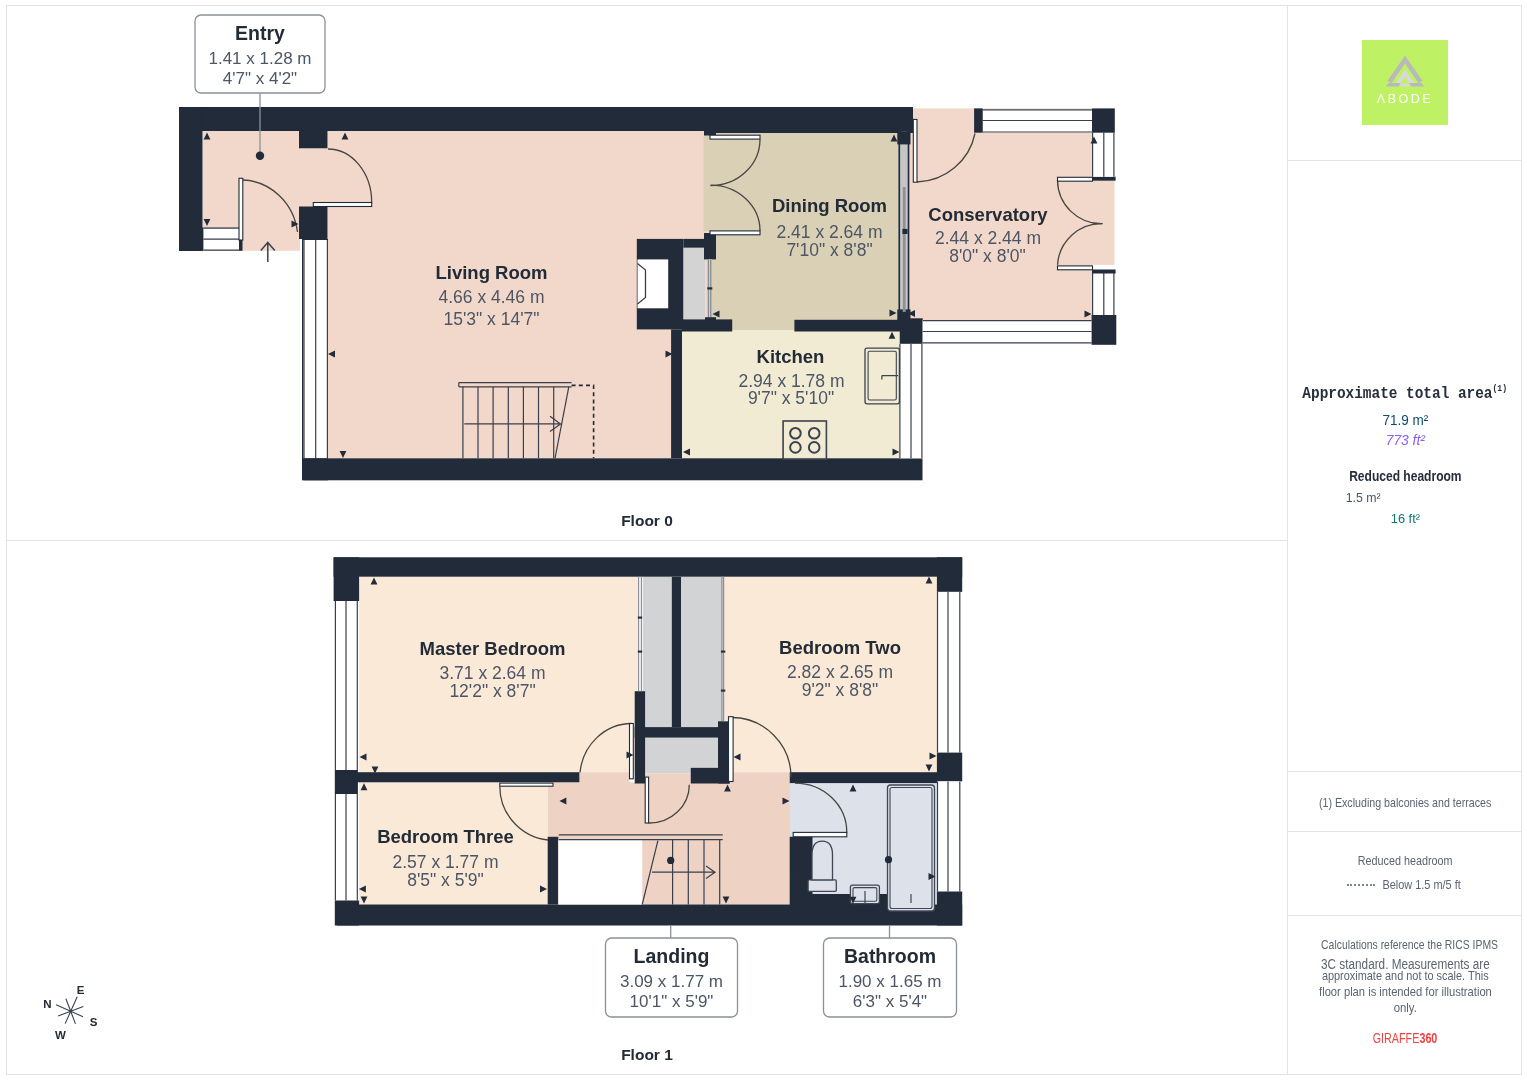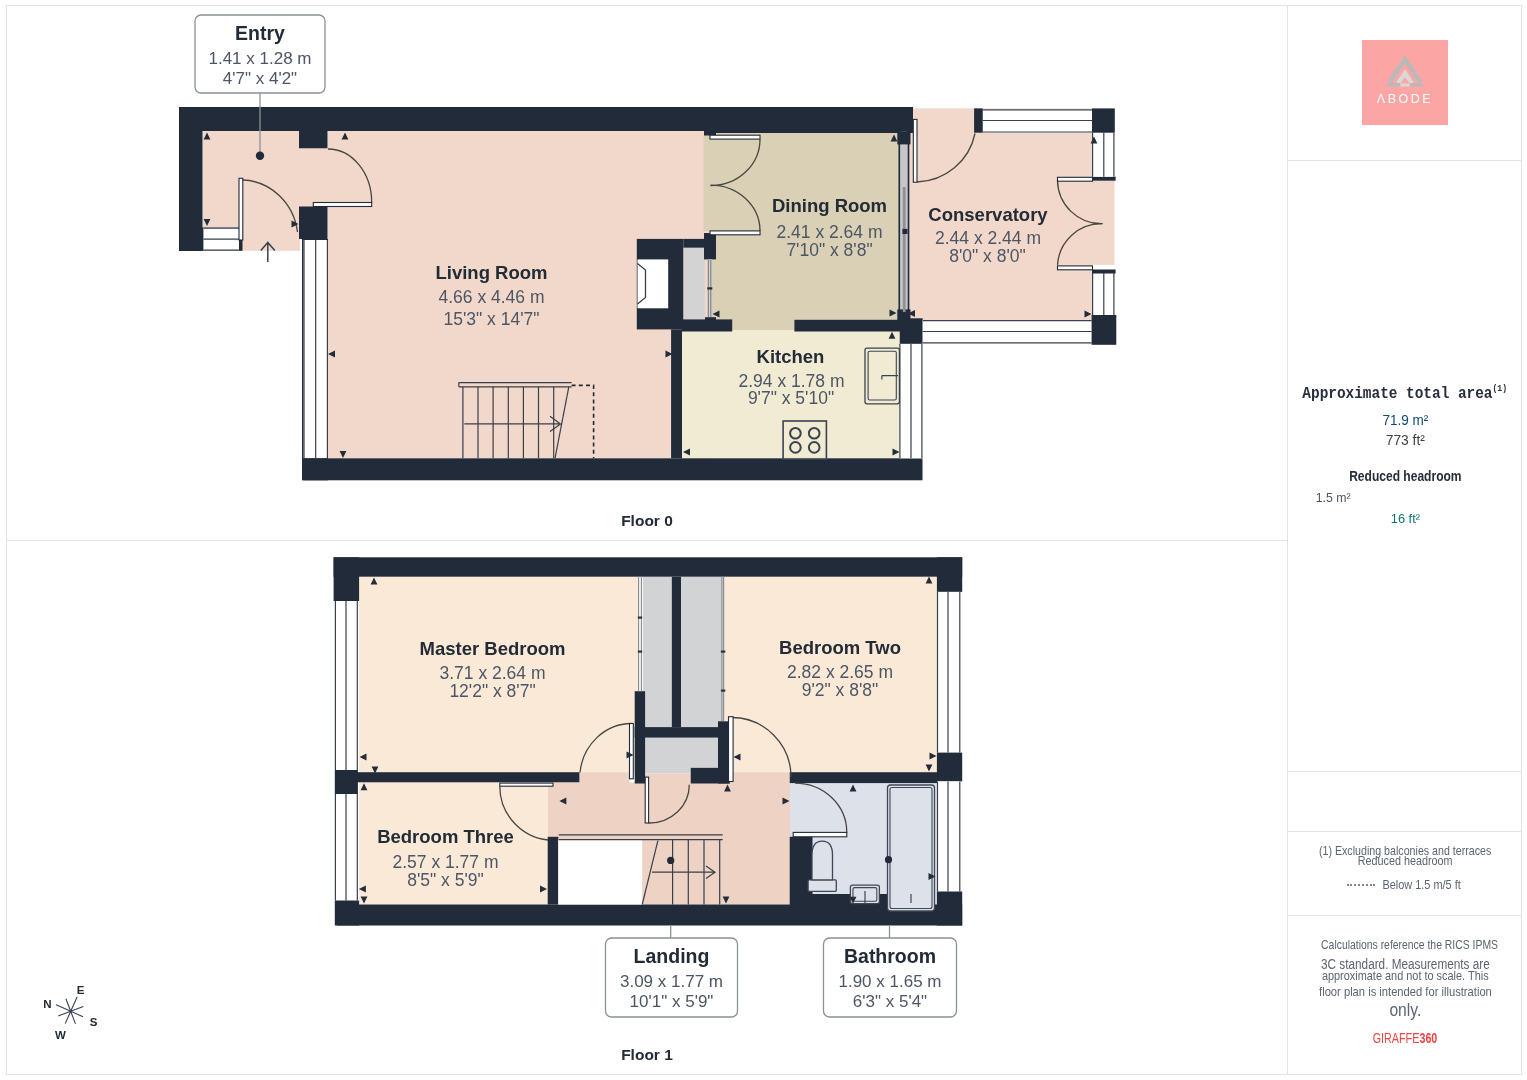--- a/index.html
+++ b/index.html
@@ -461,54 +461,54 @@
 <path d="M70.7 1011.3 L77.2 996.7 M70.7 1011.3 L83.3 1006.5 M70.7 1011.3 L83.0 1016.8 M70.7 1011.3 L75.5 1023.9 M70.7 1011.3 L65.2 1023.6 M70.7 1011.3 L58.1 1016.1 M70.7 1011.3 L56.1 1004.8 M70.7 1011.3 L65.9 998.7"></path>
 </g>
 <text x="80.5" y="994" text-anchor="middle" font-size="11.5" font-weight="bold" fill="#222b36">E</text>
 <text x="47.5" y="1008" text-anchor="middle" font-size="11.5" font-weight="bold" fill="#222b36">N</text>
 <text x="93.5" y="1025.5" text-anchor="middle" font-size="11.5" font-weight="bold" fill="#222b36">S</text>
 <text x="60.5" y="1039" text-anchor="middle" font-size="11.5" font-weight="bold" fill="#222b36">W</text>
 </g>
 </g>
 </svg>
 
-<div style="position:absolute;left:1361.5px;top:40px;width:86px;height:85px;background:#fca5a5;">
+<div style="position:absolute;left:1361.5px;top:40px;width:86px;height:85px;background:#bef264;">
 <svg width="86" height="85" viewBox="0 0 86 85">
 <path d="M27.5 42 L43 19.5 L58.5 42" fill="none" stroke="#b9b9ba" stroke-width="4.6"></path>
 <path d="M36 43.5 L43 33 L50 43.5" fill="none" stroke="#d9d9d9" stroke-width="4.2"></path>
 <path d="M24 46.5 H36.5 L39 43 H26.5 Z" fill="#b9b9ba"></path>
 <path d="M49.5 46.5 H62 L59.5 43 H47 Z" fill="#b9b9ba"></path>
 <path d="M38.5 46.5 H47.5 V43.5 H38.5 Z" fill="#d9d9d9"></path>
 <text x="43" y="63" text-anchor="middle" font-family="Liberation Sans, sans-serif" font-size="12.5" letter-spacing="2.5" fill="#ffffff">ΛBODE</text>
 </svg>
 </div>
 
 <div class="sbtext" style="left:1290px;top:384px;width:230px;font-size:16px;font-weight:bold;color:#252e3a;white-space:nowrap;font-family:Liberation Mono, monospace;"><span style="display:inline-block;transform:scaleX(0.9);">Approximate total area<span style="font-size:9px;vertical-align:7px;">(1)</span></span></div>
 
 <div class="sbtext" style="left:1290px;top:410.5px;width:230px;font-size:15px;color:#0c4a6e;"><span style="display:inline-block;transform:scaleX(0.9);">71.9 m²</span></div>
 
-<div class="sbtext" style="left:1290px;top:430.5px;width:230px;font-size:15px;color:#404040;"><span style="display:inline-block;transform:scaleX(0.92);">773 ft²</span></div>
+<div class="sbtext" style="left:1290px;top:430.5px;width:230px;font-size:15px;color:#8b5cf6;font-style:italic;"><span style="display:inline-block;transform:scaleX(0.92);">773 ft²</span></div>
 
 <div class="sbtext" style="left:1290px;top:467.5px;width:230px;font-size:14px;font-weight:bold;color:#252e3a;"><span style="display:inline-block;transform:scaleX(0.86);">Reduced headroom</span></div>
 
-<div class="sbtext" style="left:1218px;top:489.5px;width:230px;font-size:13.5px;color:#4a5560;"><span style="display:inline-block;transform:scaleX(0.91);">1.5 m²</span></div>
+<div class="sbtext" style="left:1248px;top:489.5px;width:230px;font-size:13.5px;color:#4a5560;"><span style="display:inline-block;transform:scaleX(0.91);">1.5 m²</span></div>
 
 <div class="sbtext" style="left:1290px;top:510.5px;width:230px;font-size:13.5px;color:#0f766e;"><span style="display:inline-block;transform:scaleX(0.95);">16 ft²</span></div>
 
-<div class="sbtext" style="left:1290px;top:794.5px;width:230px;font-size:13px;margin-top:48px;"><span style="display:inline-block;transform:scaleX(0.82);">(1) Excluding balconies and terraces</span></div>
+<div class="sbtext" style="left:1290px;top:794.5px;width:230px;font-size:13px;"><span style="display:inline-block;transform:scaleX(0.82);">(1) Excluding balconies and terraces</span></div>
 
 <div class="sbtext" style="left:1290px;top:853px;width:230px;font-size:13px;"><span style="display:inline-block;transform:scaleX(0.83);">Reduced headroom</span></div>
 
 <div style="position:absolute;left:1347px;top:884px;width:28px;height:0;border-top:2px dotted #7d848d;"></div>
 
 <div class="sbtext" style="left:1342px;top:877px;width:160px;font-size:13px;"><span style="display:inline-block;transform:scaleX(0.84);">Below 1.5 m/5 ft</span></div>
 
 <div class="sbtext" style="left:1290px;top:936.5px;width:230px;font-size:13px;white-space:nowrap;text-align:right;"><span style="display:inline-block;transform:scaleX(0.8);">Calculations reference the RICS IPMS</span></div>
 
 <div class="sbtext" style="left:1290px;top:908px;width:230px;font-size:14px;white-space:nowrap;margin-top:48px;"><span style="display:inline-block;transform:scaleX(0.84);">3C standard. Measurements are</span></div>
 
 <div class="sbtext" style="left:1290px;top:968.1px;width:230px;font-size:13px;white-space:nowrap;text-align:center;"><span style="display:inline-block;transform:scaleX(0.84);">approximate and not to scale. This</span></div>
 
 <div class="sbtext" style="left:1290px;top:983.9px;width:230px;font-size:13px;white-space:nowrap;"><span style="display:inline-block;transform:scaleX(0.86);">floor plan is intended for illustration</span></div>
 
-<div class="sbtext" style="left:1290px;top:999.7px;width:230px;font-size:18px;"><span style="display:inline-block;transform:scaleX(0.87);">only.</span></div>
+<div class="sbtext" style="left:1290px;top:999.7px;width:230px;font-size:13px;"><span style="display:inline-block;transform:scaleX(0.87);">only.</span></div>
 
 <div class="sbtext" style="left:1290px;top:1029.5px;width:230px;font-size:14px;color:#ef4444;white-space:nowrap;"><span style="display:inline-block;transform:scaleX(0.77);">GIRAFFE<b>360</b></span></div>
 
 </body></html>

